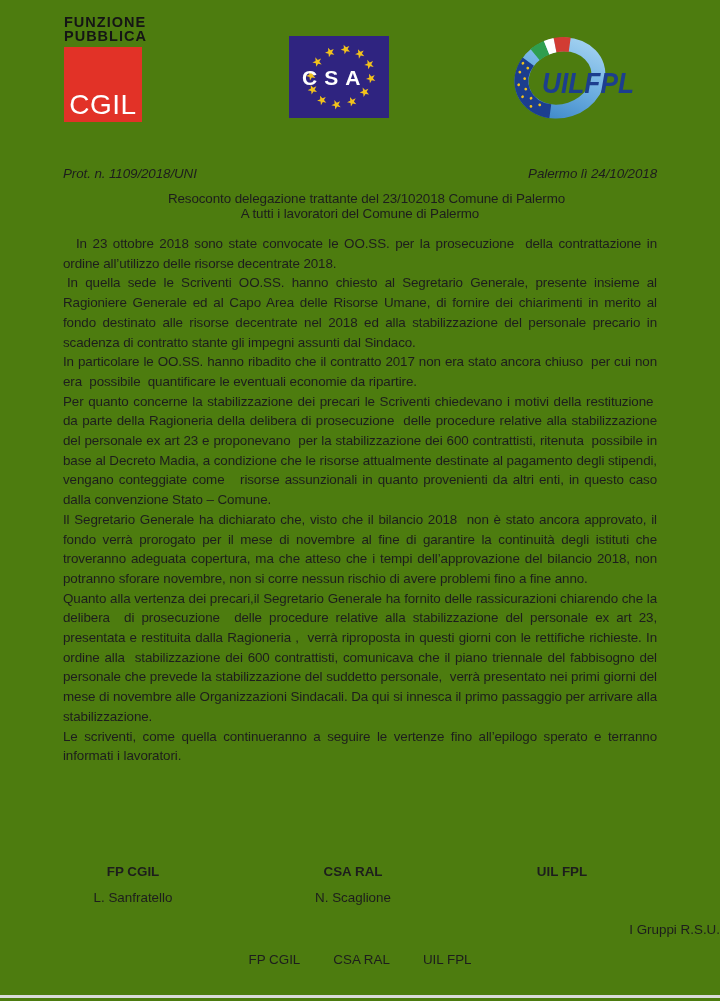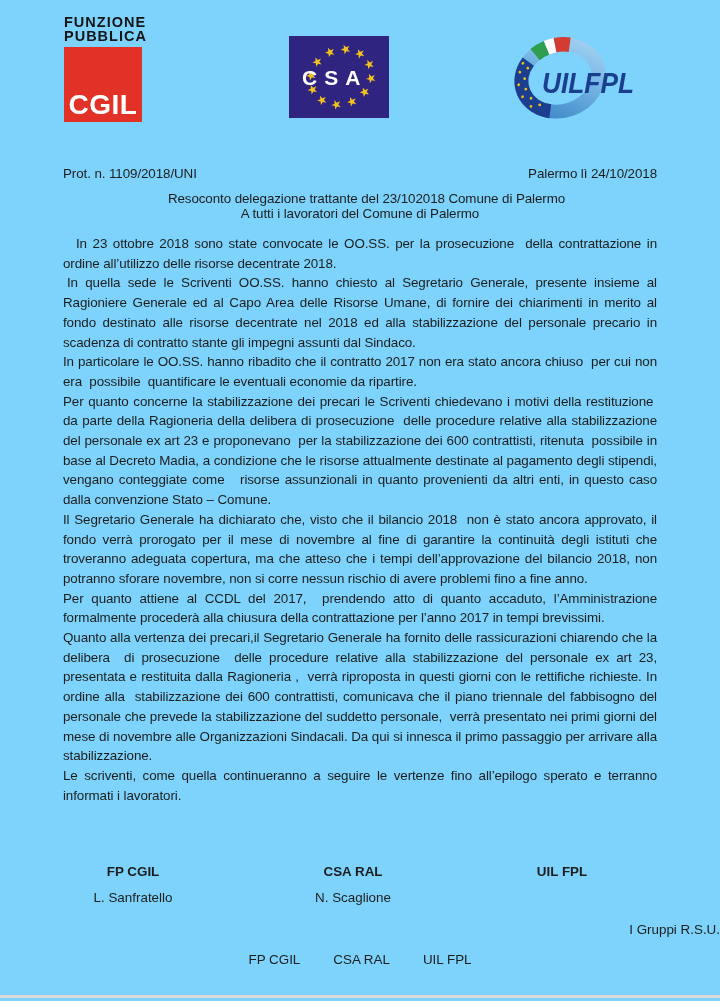--- a/index.html
+++ b/index.html
@@ -1,50 +1,50 @@
 <!DOCTYPE html>
 <html><head>
 <meta charset="utf-8">
 <style>
   * { box-sizing: border-box; margin: 0; padding: 0; }
   html, body { background: #ffffff; }
   .page {
     position: relative;
     width: 720px;
     height: 1001px;
-    background: #7dd3fc;
+    background: #4d7c0f;
     font-family: "Liberation Sans", sans-serif;
     color: #1d1d1d;
     overflow: hidden;
   }
 
   
   .logos { position: relative; height: 148px; }
 
   .logo-cgil { position: absolute; left: 64px; top: 16px; width: 78px; }
   .cgil-top {
     font-weight: 700; font-size: 14.5px; line-height: 13.5px;
     letter-spacing: 1px; color: #151515; white-space: nowrap;
   }
   .cgil-top span { display: block; }
   .cgil-box { margin-top: 4px; height: 75px; width: 78px; position: relative; }
   .cgil-box .cgil-acr {
     position: absolute; left: 0; right: 0; bottom: 1px;
-    text-align: center; color: #ffffff; font-weight: 700;
+    text-align: center; color: #ffffff; font-weight: 400;
     font-size: 28px; letter-spacing: 0.5px;
   }
 
   .logo-csa { position: absolute; left: 289px; top: 36px; }
   .logo-uil { position: absolute; left: 502px; top: 28px; }
 
   
   .meta-row {
     display: flex; justify-content: space-between;
     padding: 0 63px; margin-top: 18px;
-    font-size: 13.4px; letter-spacing: -0.1px;
+    font-size: 13.4px; letter-spacing: -0.1px; font-style: italic;
   }
   .doc-title  { text-align: center; margin-top: 10px; font-size: 13.4px; letter-spacing: -0.1px; margin-left: 13px; }
   .doc-addr   { text-align: center; font-size: 13.4px; letter-spacing: -0.1px; }
 
   
   .body-text {
     padding: 0 63px; margin-top: 13px;
     font-size: 13.4px; line-height: 19.7px;
     letter-spacing: -0.1px;
     text-align: justify;
@@ -161,21 +161,20 @@
 
   <div class="doc-title">Resoconto delegazione trattante del 23/102018 Comune di Palermo</div>
   <div class="doc-addr">A tutti i lavoratori del Comune di Palermo</div>
 
   <div class="body-text">
     <p class="ind-1">In 23 ottobre 2018 sono state convocate le OO.SS. per la prosecuzione&nbsp; della contrattazione in ordine all’utilizzo delle risorse decentrate 2018.</p>
     <p class="ind-2">In quella sede le Scriventi OO.SS. hanno chiesto al Segretario Generale, presente insieme al Ragioniere Generale ed al Capo Area delle Risorse Umane, di fornire dei chiarimenti in merito al fondo destinato alle risorse decentrate nel 2018 ed alla stabilizzazione del personale precario in scadenza di contratto stante gli impegni assunti dal Sindaco.</p>
     <p>In particolare le OO.SS. hanno ribadito che il contratto 2017 non era stato ancora chiuso&nbsp; per cui non era&nbsp; possibile&nbsp; quantificare le eventuali economie da ripartire.</p>
     <p>Per quanto concerne la stabilizzazione dei precari le Scriventi chiedevano i motivi della restituzione&nbsp; da parte della Ragioneria della delibera di prosecuzione&nbsp; delle procedure relative alla stabilizzazione del personale ex art 23 e proponevano&nbsp; per la stabilizzazione dei 600 contrattisti, ritenuta&nbsp; possibile in base al Decreto Madia, a condizione che le risorse attualmente destinate al pagamento degli stipendi, vengano conteggiate come&nbsp; &nbsp;risorse assunzionali in quanto provenienti da altri enti, in questo caso dalla convenzione Stato – Comune.</p>
     <p>Il Segretario Generale ha dichiarato che, visto che il bilancio 2018&nbsp; non è stato ancora approvato, il fondo verrà prorogato per il mese di novembre al fine di garantire la continuità degli istituti che troveranno adeguata copertura, ma che atteso che i tempi dell’approvazione del bilancio 2018, non potranno sforare novembre, non si corre nessun rischio di avere problemi fino a fine anno.</p>
-    <p>Per quanto attiene al CCDL del 2017,&nbsp; prendendo atto di quanto accaduto, l’Amministrazione formalmente procederà alla chiusura della contrattazione per l’anno 2017 in tempi brevissimi.</p>
     <p>Quanto alla vertenza dei precari,il Segretario Generale ha fornito delle rassicurazioni chiarendo che la delibera&nbsp; di prosecuzione&nbsp; delle procedure relative alla stabilizzazione del personale ex art 23, presentata e restituita dalla Ragioneria ,&nbsp; verrà riproposta in questi giorni con le rettifiche richieste. In ordine alla&nbsp; stabilizzazione dei 600 contrattisti, comunicava che il piano triennale del fabbisogno del personale che prevede la stabilizzazione del suddetto personale,&nbsp; verrà presentato nei primi giorni del mese di novembre alle Organizzazioni Sindacali. Da qui si innesca il primo passaggio per arrivare alla stabilizzazione.</p>
     <p>Le scriventi, come quella continueranno a seguire le vertenze fino all’epilogo sperato e terranno informati i lavoratori.</p>
   </div>
 
   <div class="signatures">
     <div class="sig-col c1">
       <div class="sig-org">FP CGIL</div>
       <div class="sig-name">L. Sanfratello</div>
     </div>
     <div class="sig-col c2">

